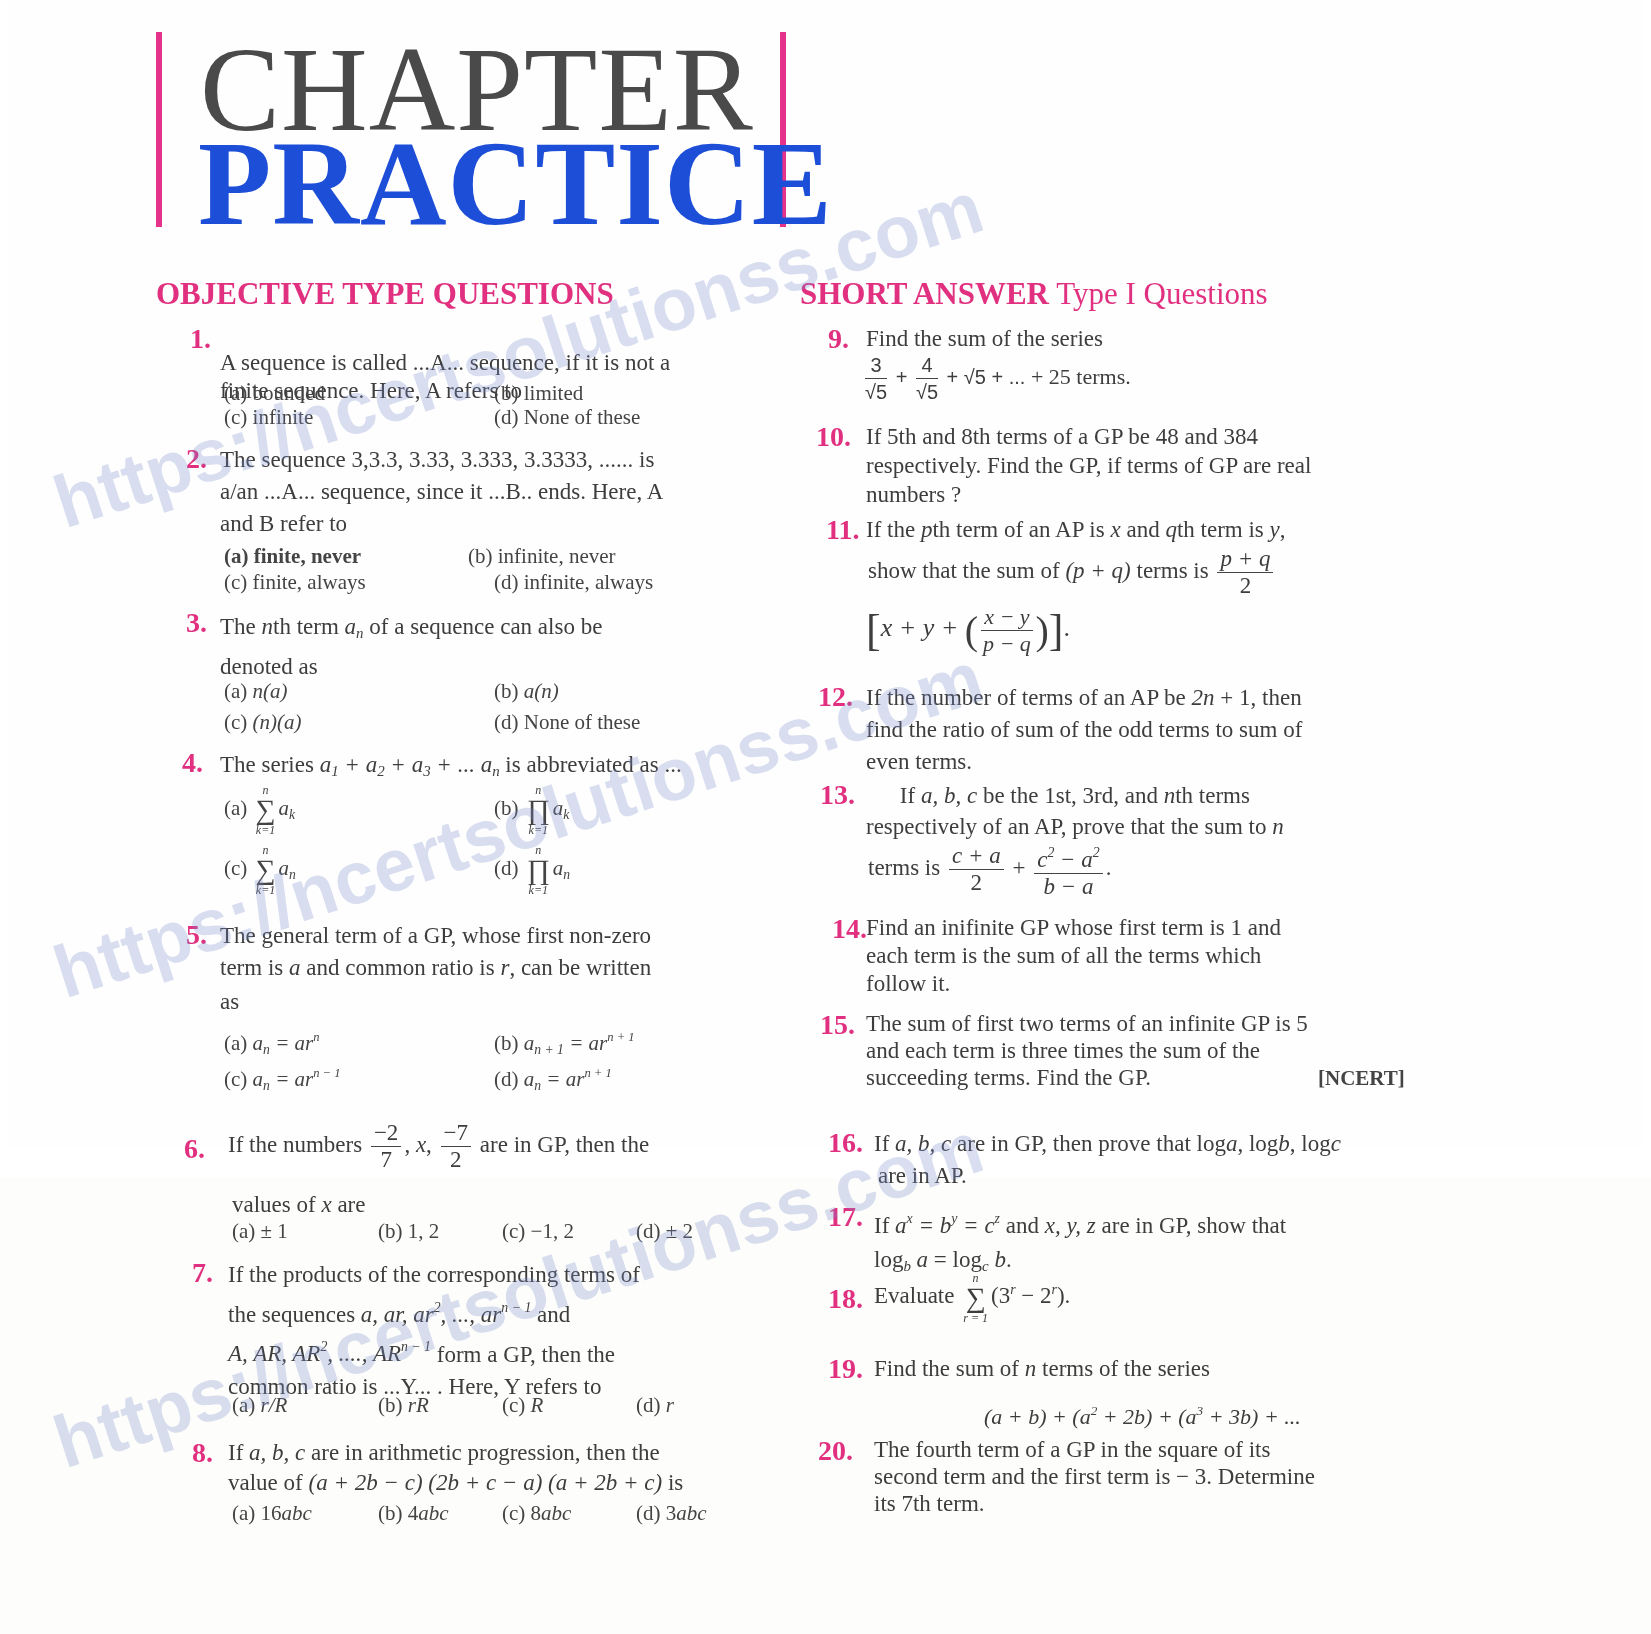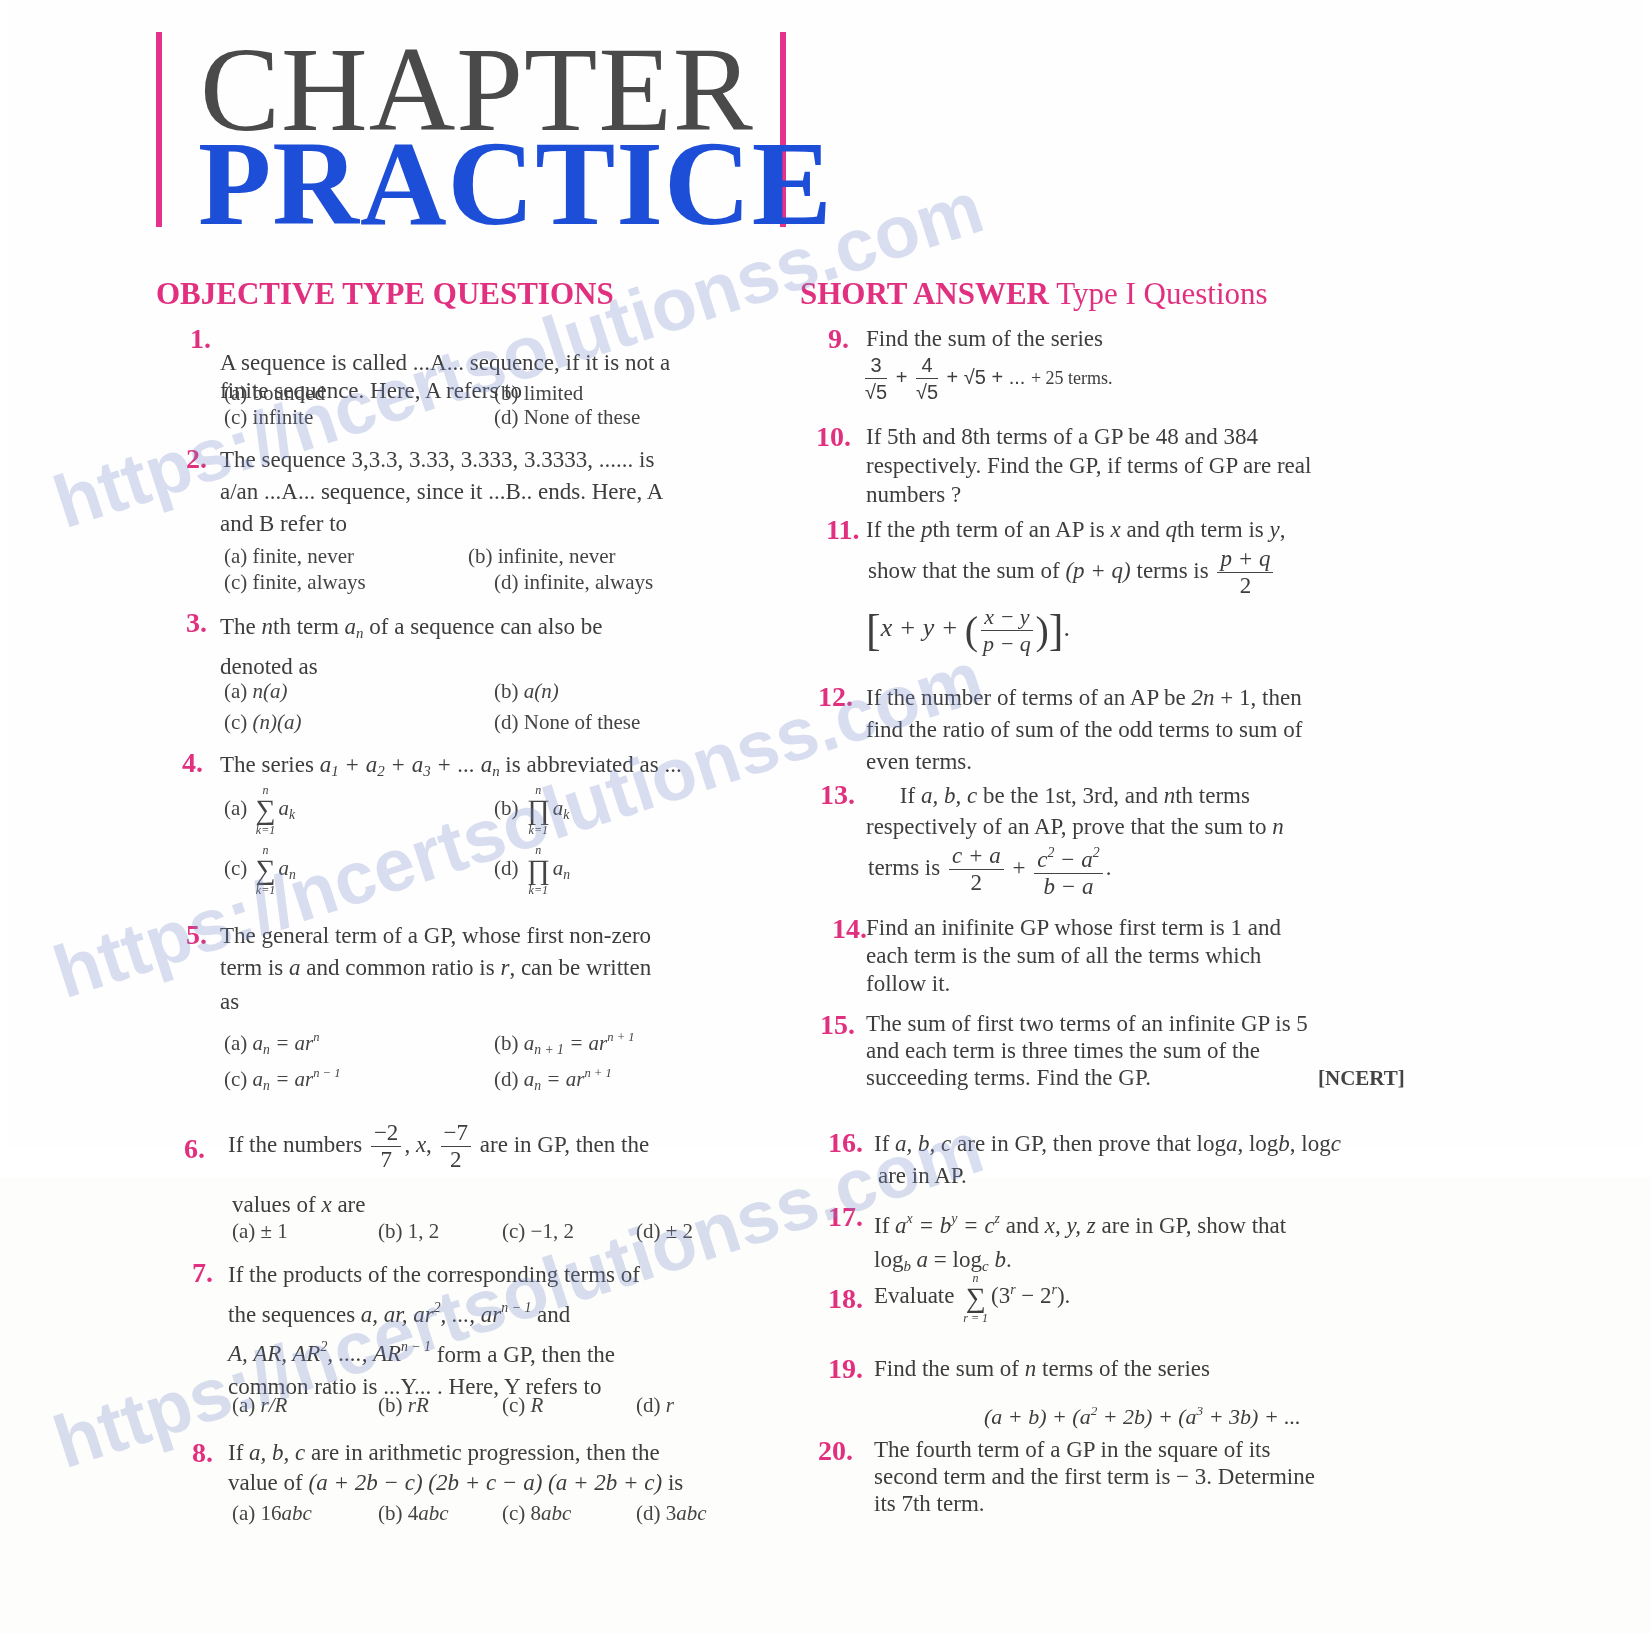--- a/index.html
+++ b/index.html
@@ -61,21 +61,21 @@
 <div class="opt" style="left:494px; top:380px;">(b) limited</div>
 <div class="opt" style="left:224px; top:404px;">(c) infinite</div>
 <div class="opt" style="left:494px; top:404px;">(d) None of these</div>
 
 <div class="qnum" style="left:186px; top:444px;">2.</div>
 <div class="q" style="left:220px; top:444px; line-height:32px;">
   <div>The sequence 3,3.3, 3.33, 3.333, 3.3333, ...... is</div>
   <div>a/an  ...A... sequence, since it ...B.. ends. Here, A</div>
   <div>and B  refer to</div>
 </div>
-<div class="opt" style="left:224px; top:543px;">(a) finite, never</div>
+<div class="opt" style="left:224px; top:543px;font-weight:bold;">(a) finite, never</div>
 <div class="opt" style="left:468px; top:543px;">(b) infinite, never</div>
 <div class="opt" style="left:224px; top:569px;">(c) finite, always</div>
 <div class="opt" style="left:494px; top:569px;">(d) infinite, always</div>
 
 <div class="qnum" style="left:186px; top:608px;">3.</div>
 <div class="q" style="left:220px; top:610px; line-height:34px;">
   <div><span>The </span><span class="mi">n</span><span>th term </span><span class="mi">a<span class="sub">n</span></span><span> of a sequence  can also be</span></div>
   <div>denoted as</div>
 </div>
 <div class="opt" style="left:224px; top:678px;">(a) <i>n(a)</i></div>
@@ -131,21 +131,21 @@
   <div><span>value of </span><i>(a + 2b − c) (2b + c − a) (a + 2b + c)</i><span> is</span></div>
 </div>
 <div class="opt" style="left:232px; top:1500px;">(a) 16<i>abc</i></div>
 <div class="opt" style="left:378px; top:1500px;">(b) 4<i>abc</i></div>
 <div class="opt" style="left:502px; top:1500px;">(c) 8<i>abc</i></div>
 <div class="opt" style="left:636px; top:1500px;">(d) 3<i>abc</i></div>
 
 <div class="qnum" style="left:828px; top:324px;">9.</div>
 <div class="q" style="left:866px; top:324px;"><span>Find the sum of the series</span></div>
 <div class="q" style="left:862px; top:352px; font-family:'Liberation Sans',sans-serif; font-size:20px;">
-  <span class="frac"><span class="n">3</span><span class="d">√5</span></span> + <span class="frac"><span class="n">4</span><span class="d">√5</span></span> + √5 + ... <span style="font-family:'Liberation Serif',serif; font-size:18px;">+ 25 terms.</span>
+  <span class="frac"><span class="n">3</span><span class="d">√5</span></span> + <span class="frac"><span class="n">4</span><span class="d">√5</span></span> + √5 + ... <span style="font-family:'Liberation Serif',serif; font-size:22px;">+ 25 terms.</span>
 </div>
 
 <div class="qnum" style="left:816px; top:422px;">10.</div>
 <div class="q" style="left:866px; top:422px; line-height:29px;">
   <div>If 5th and 8th terms of a GP be 48 and 384</div>
   <div>respectively. Find the GP, if terms of GP are real</div>
   <div>numbers ?</div>
 </div>
 
 <div class="qnum" style="left:826px; top:515px;">11.</div>

